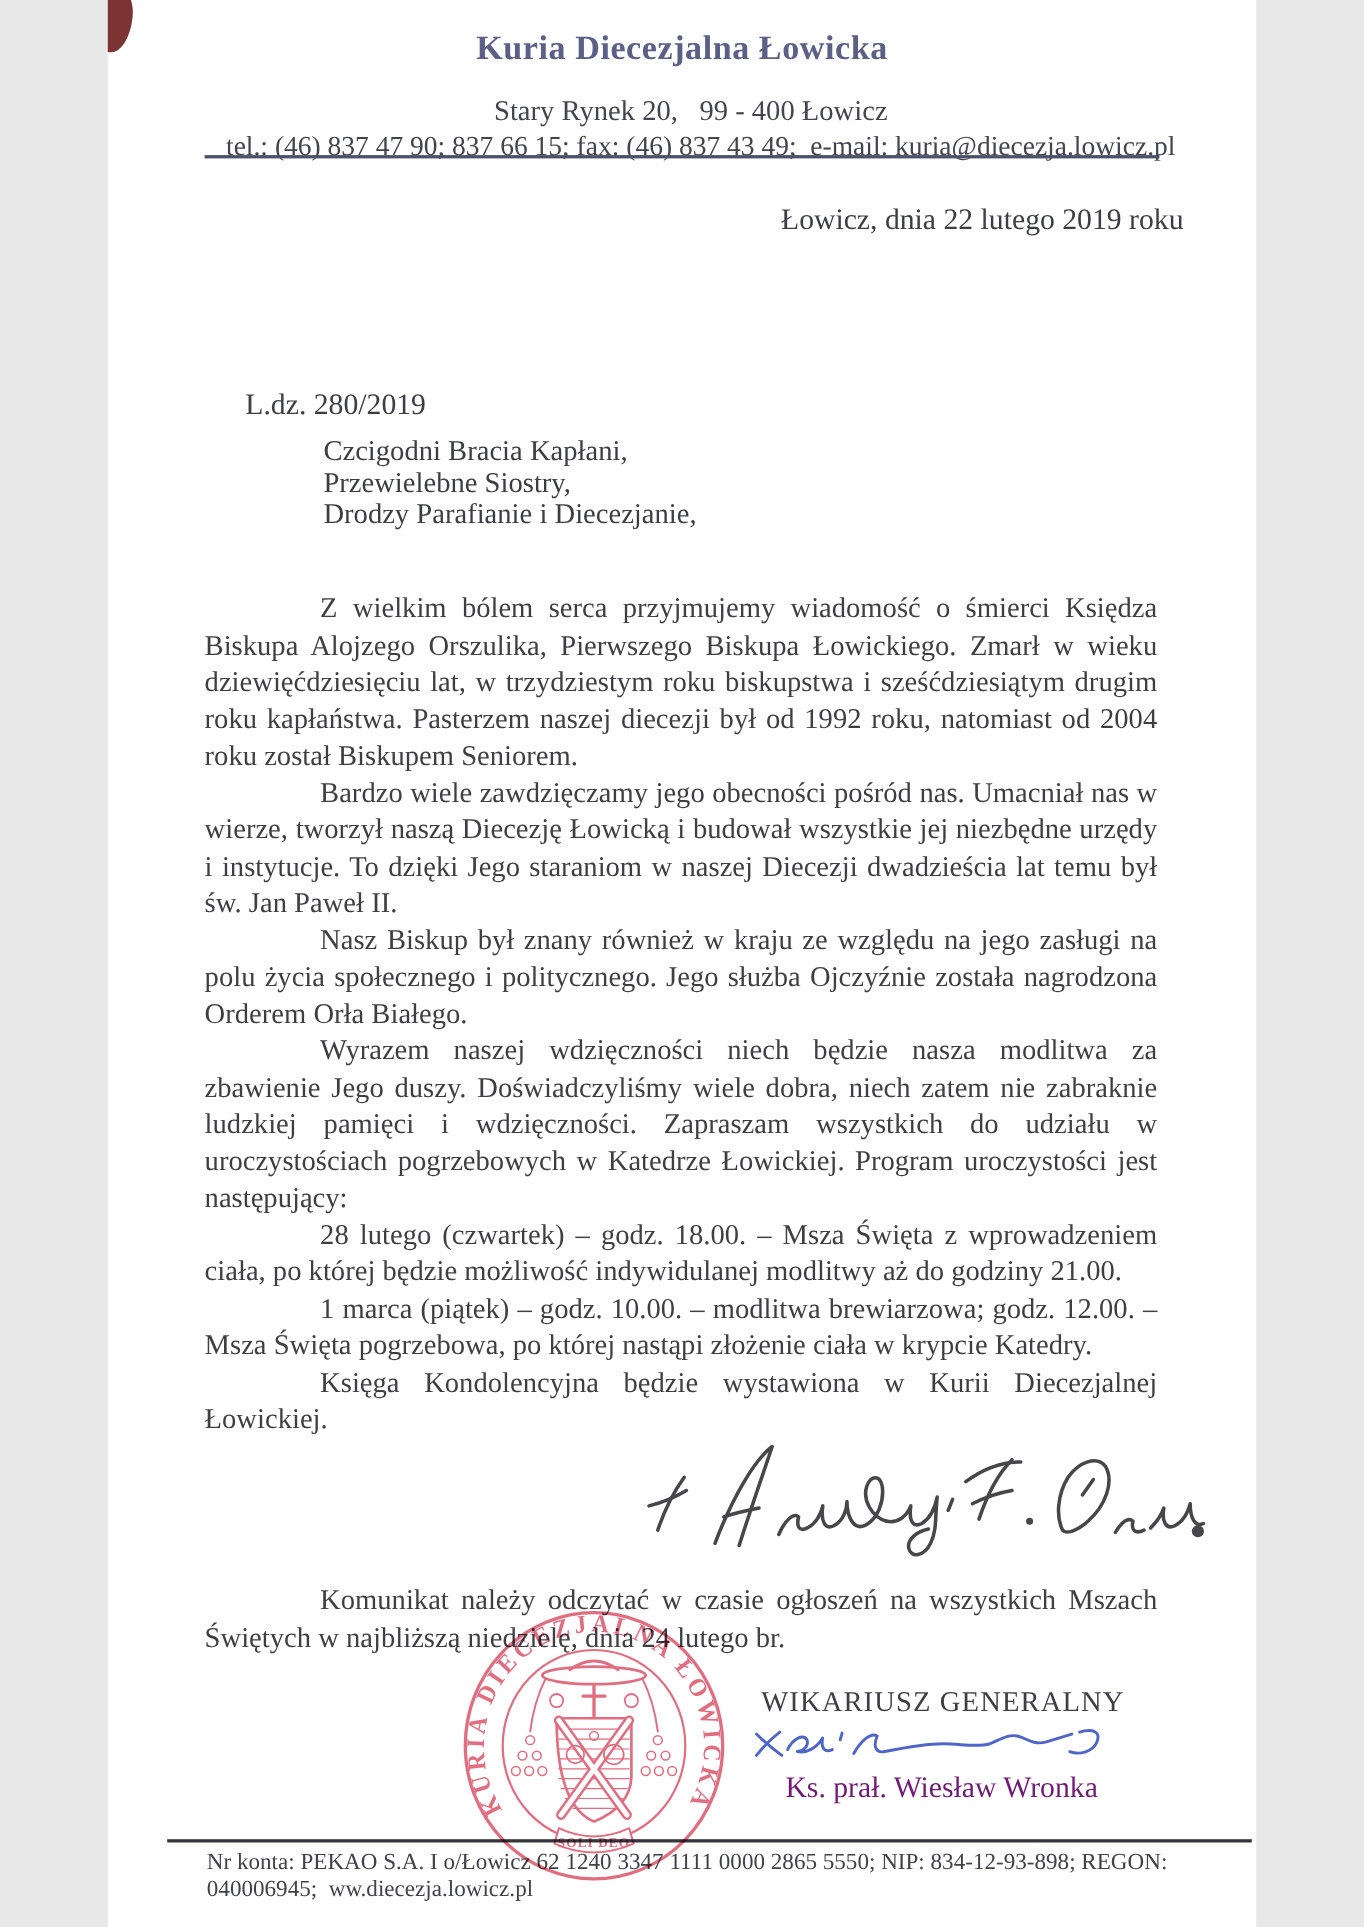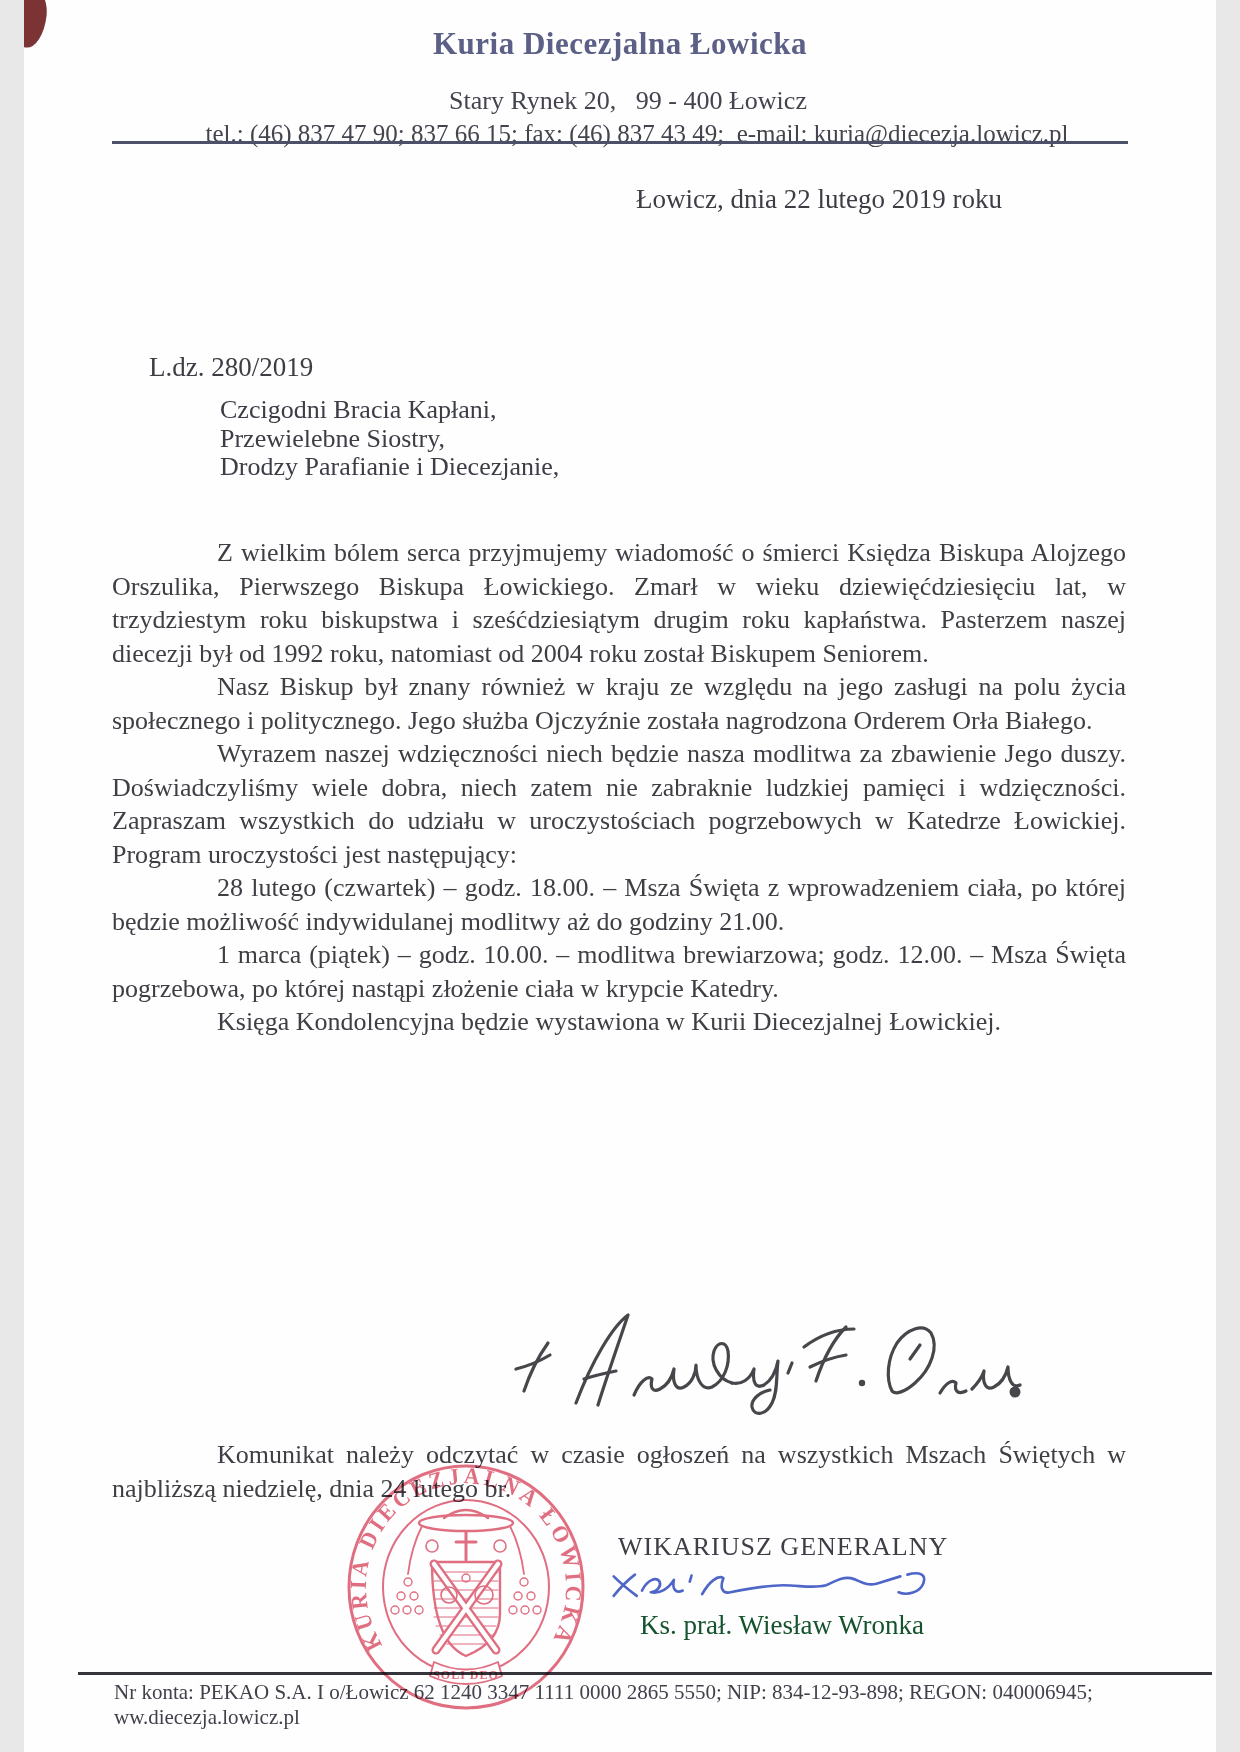--- a/index.html
+++ b/index.html
@@ -1,19 +1,19 @@
 <!DOCTYPE html>
 <html lang="pl"><head>
 <meta charset="utf-8">
 <title>Document</title>
 <style>
   html,body{margin:0;padding:0;background:#e8e8e8;}
   .page{
     position:relative;
-    width:1192px;height:1752px;
+    width:1044px;height:1752px;
     margin:0 auto;
     background:#fefefe;
     font-family:"Liberation Serif", serif;
     color:#3f3f46;
     overflow:hidden;
   }
   
   .artifact{
     position:absolute;left:-6px;top:-8px;width:28px;height:56px;
     background:#6d1d1d;border-radius:0 40% 60% 30%;transform:rotate(6deg);
@@ -49,21 +49,21 @@
   .bishop-sig{position:absolute;top:1295px;left:470px;width:540px;height:140px;}
   .stamp{
     position:absolute;top:1462px;left:320px;width:245px;height:250px;
     mix-blend-mode:multiply;opacity:.94;z-index:5;
   }
   .ring-text{font-family:"Liberation Serif",serif;font-weight:bold;font-size:23px;letter-spacing:4px;}
   .motto-text{font-family:"Liberation Serif",serif;font-weight:bold;font-size:12px;letter-spacing:1px;}
   .signatory{position:absolute;top:1532px;left:548px;width:400px;z-index:2;}
   .sig-title{font-size:26px;color:#3e3e46;letter-spacing:1px;margin:0 0 0 46px;}
   .vicar-sig{display:block;margin:2px 0 0 8px;}
-  .sig-name{font-size:27px;color:#14532d;margin:0 0 0 68px;}
+  .sig-name{font-size:27px;color:#701a75;margin:0 0 0 68px;}
   
   .footer-rule{position:absolute;top:1672px;left:54px;right:4px;border-top:3px solid #35353b;}
   .footer-text{
     position:absolute;top:1680px;left:90px;right:20px;
     font-size:21px;color:#41414b;white-space:pre-wrap;
   }
 </style>
 </head>
 <body>
 
@@ -82,20 +82,21 @@
   <div class="refnum">L.dz. 280/2019</div>
 
   <div class="salutation">
     <div>Czcigodni Bracia Kapłani,</div>
     <div>Przewielebne Siostry,</div>
     <div>Drodzy Parafianie i Diecezjanie,</div>
   </div>
 
   <div class="body-text">
     <p>Z wielkim bólem serca przyjmujemy wiadomość o śmierci Księdza Biskupa Alojzego Orszulika, Pierwszego Biskupa Łowickiego. Zmarł w wieku dziewięćdziesięciu lat, w trzydziestym roku biskupstwa i sześćdziesiątym drugim roku kapłaństwa. Pasterzem naszej diecezji był od 1992 roku, natomiast od 2004 roku został Biskupem Seniorem.</p>
+    <p>Bardzo wiele zawdzięczamy jego obecności pośród nas. Umacniał nas w wierze, tworzył naszą Diecezję Łowicką i budował wszystkie jej niezbędne urzędy i instytucje. To dzięki Jego staraniom w naszej Diecezji dwadzieścia lat temu był św. Jan Paweł II.</p>
     <p>Nasz Biskup był znany również w kraju ze względu na jego zasługi na polu życia społecznego i politycznego. Jego służba Ojczyźnie została nagrodzona Orderem Orła Białego.</p>
     <p>Wyrazem naszej wdzięczności niech będzie nasza modlitwa za zbawienie Jego duszy. Doświadczyliśmy wiele dobra, niech zatem nie zabraknie ludzkiej pamięci i wdzięczności. Zapraszam wszystkich do udziału w uroczystościach pogrzebowych w Katedrze Łowickiej. Program uroczystości jest następujący:</p>
     <p>28 lutego (czwartek) – godz. 18.00. – Msza Święta z wprowadzeniem ciała, po której będzie możliwość indywidulanej modlitwy aż do godziny 21.00.</p>
     <p>1 marca (piątek) – godz. 10.00. – modlitwa brewiarzowa; godz. 12.00. – Msza Święta pogrzebowa, po której nastąpi złożenie ciała w krypcie Katedry.</p>
     <p>Księga Kondolencyjna będzie wystawiona w Kurii Diecezjalnej Łowickiej.</p>
   </div>
 
   <svg class="bishop-sig" viewBox="0 0 540 140" fill="none" stroke="#2d2d33" stroke-width="3.2" stroke-linecap="round" stroke-linejoin="round" opacity="0.88">
     <path d="M 30,96 C 36,78 44,62 54,48"></path>
     <path d="M 22,74 C 34,71 46,66 56,60"></path>

